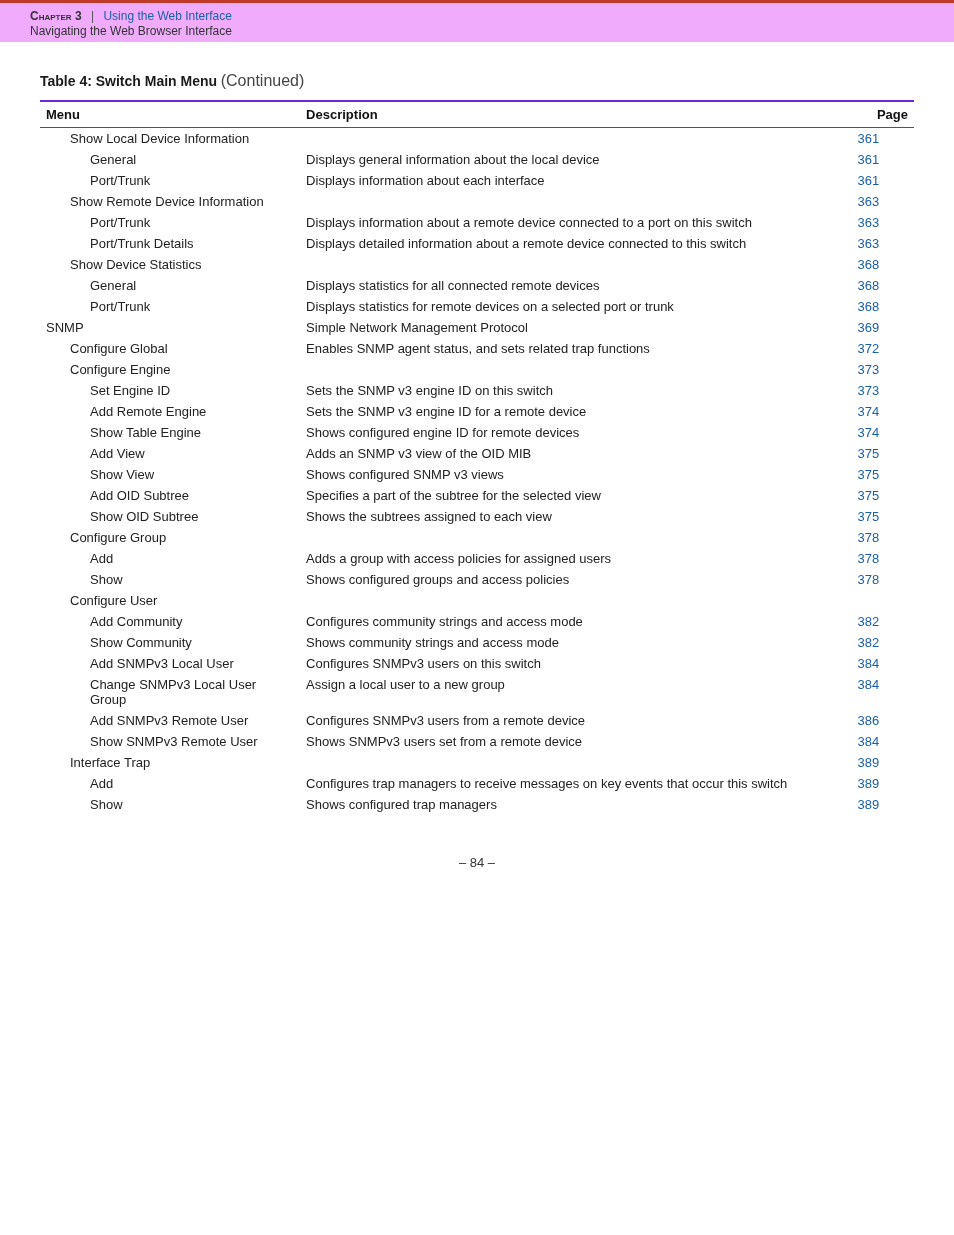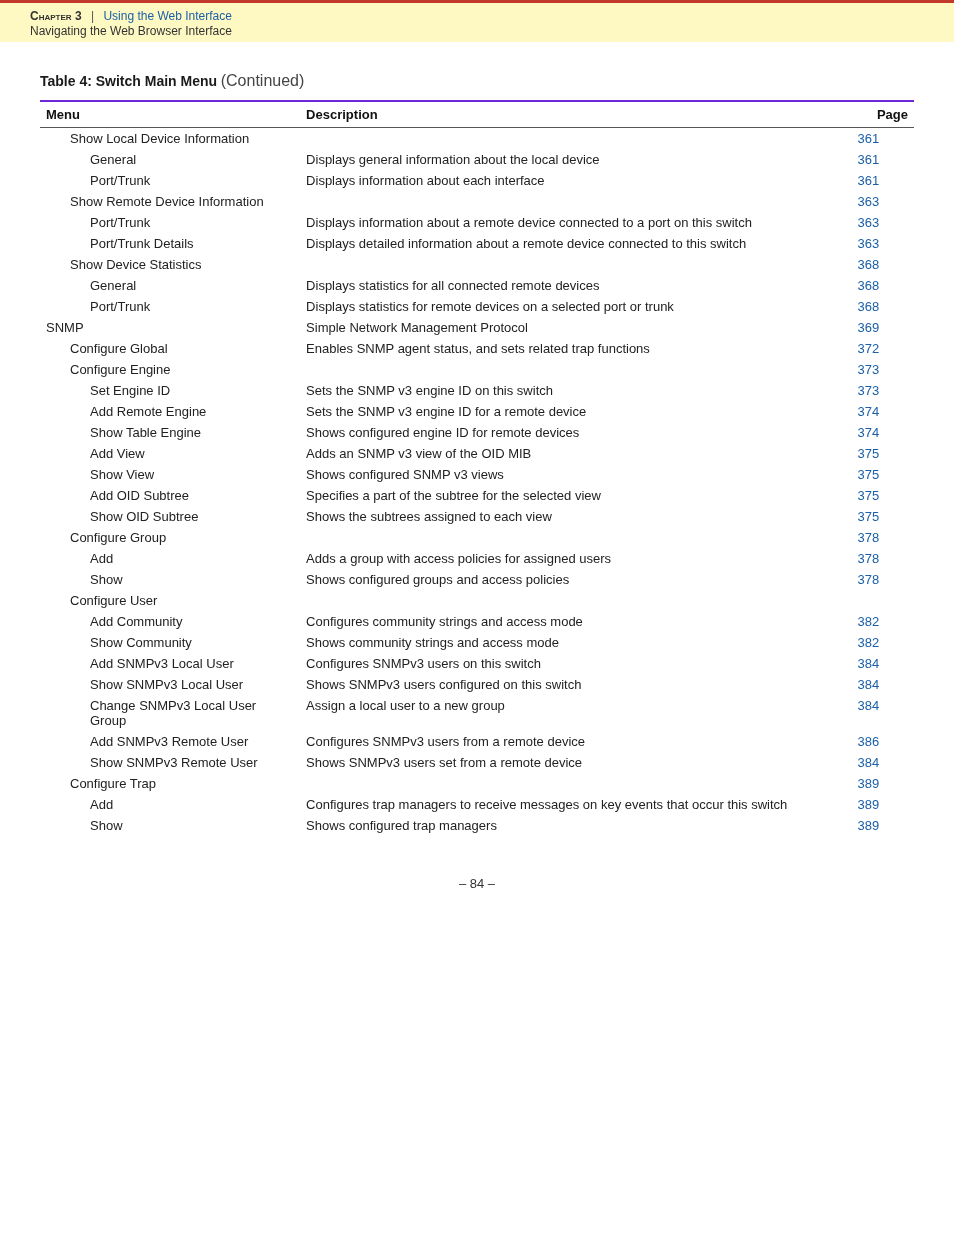--- a/index.html
+++ b/index.html
@@ -7,21 +7,21 @@
       font-family: Arial, Helvetica, sans-serif;
       font-size: 13px;
       background: #fff;
       color: #222;
       width: 954px;
       min-height: 1235px;
     }
 
     
     .header-bar {
-      background: #fef9c3;
+      background: #f0abfc;
       border-top: 3px solid #c0392b;
       padding: 6px 30px 4px 30px;
     }
     .header-chapter {
       font-size: 12px;
       color: #333;
     }
     .header-chapter .chapter-label {
       font-variant: small-caps;
       font-weight: bold;
@@ -259,41 +259,36 @@
           <td class="col-menu indent-2">Show Community</td>
           <td class="col-desc">Shows community strings and access mode</td>
           <td class="col-page" style="color: rgb(26, 95, 168);">382</td>
         </tr>
         <tr>
           <td class="col-menu indent-2">Add SNMPv3 Local User</td>
           <td class="col-desc">Configures SNMPv3 users on this switch</td>
           <td class="col-page" style="color: rgb(26, 95, 168);">384</td>
         </tr>
         <tr>
-          <td class="col-menu indent-2">Show SNMPv3 Local User</td>
-          <td class="col-desc">Shows SNMPv3 users configured on this switch</td>
-          <td class="col-page" style="color: rgb(26, 95, 168);">384</td>
-        </tr>
-        <tr>
           <td class="col-menu indent-2">Change SNMPv3 Local User Group</td>
           <td class="col-desc">Assign a local user to a new group</td>
           <td class="col-page" style="color: rgb(26, 95, 168);">384</td>
         </tr>
         <tr>
           <td class="col-menu indent-2">Add SNMPv3 Remote User</td>
           <td class="col-desc">Configures SNMPv3 users from a remote device</td>
           <td class="col-page" style="color: rgb(26, 95, 168);">386</td>
         </tr>
         <tr>
           <td class="col-menu indent-2">Show SNMPv3 Remote User</td>
           <td class="col-desc">Shows SNMPv3 users set from a remote device</td>
           <td class="col-page" style="color: rgb(26, 95, 168);">384</td>
         </tr>
         <tr>
-          <td class="col-menu indent-1">Configure Trap</td>
+          <td class="col-menu indent-1">Interface Trap</td>
           <td class="col-desc"></td>
           <td class="col-page" style="color: rgb(26, 95, 168);">389</td>
         </tr>
         <tr>
           <td class="col-menu indent-2">Add</td>
           <td class="col-desc">Configures trap managers to receive messages on key events that occur this switch</td>
           <td class="col-page" style="color: rgb(26, 95, 168);">389</td>
         </tr>
         <tr>
           <td class="col-menu indent-2">Show</td>

